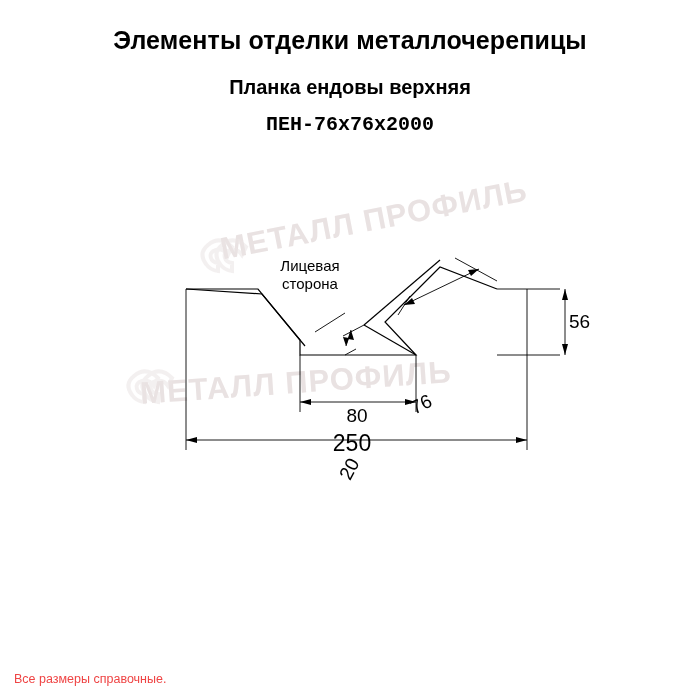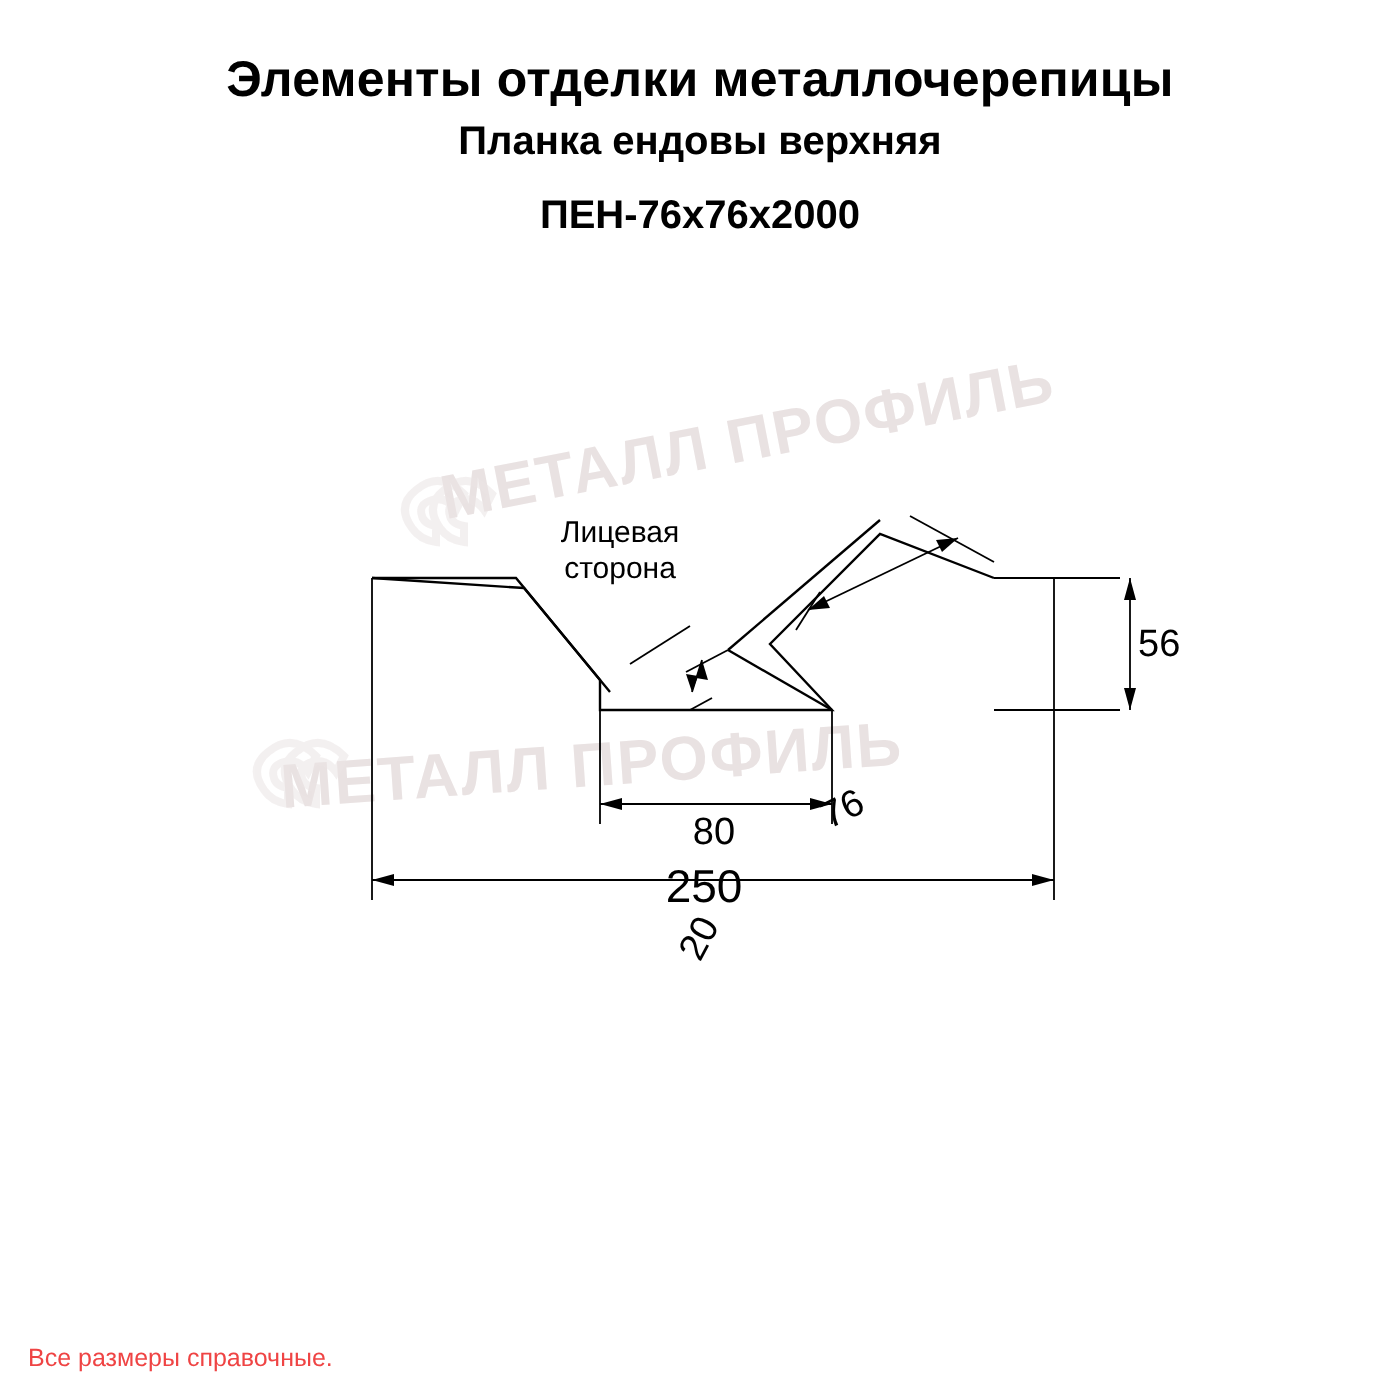--- a/index.html
+++ b/index.html
@@ -29,26 +29,27 @@
   }
   .title-main {
     font-size: 25px;
     font-weight: bold;
     margin-top: 26px;
     letter-spacing: 0.1px;
   }
   .title-sub {
     font-size: 20px;
     font-weight: bold;
-    margin-top: 5px;
+    margin-top: 21px;
   }
   .title-code {
     font-size: 20px;
     font-weight: bold;
     margin-top: 14px;
+    font-family: Liberation Mono, monospace;
   }
   .drawing {
     position: absolute;
     top: 150px;
     left: 0;
     width: 700px;
     height: 400px;
   }
   .watermarks {
     position: absolute;

